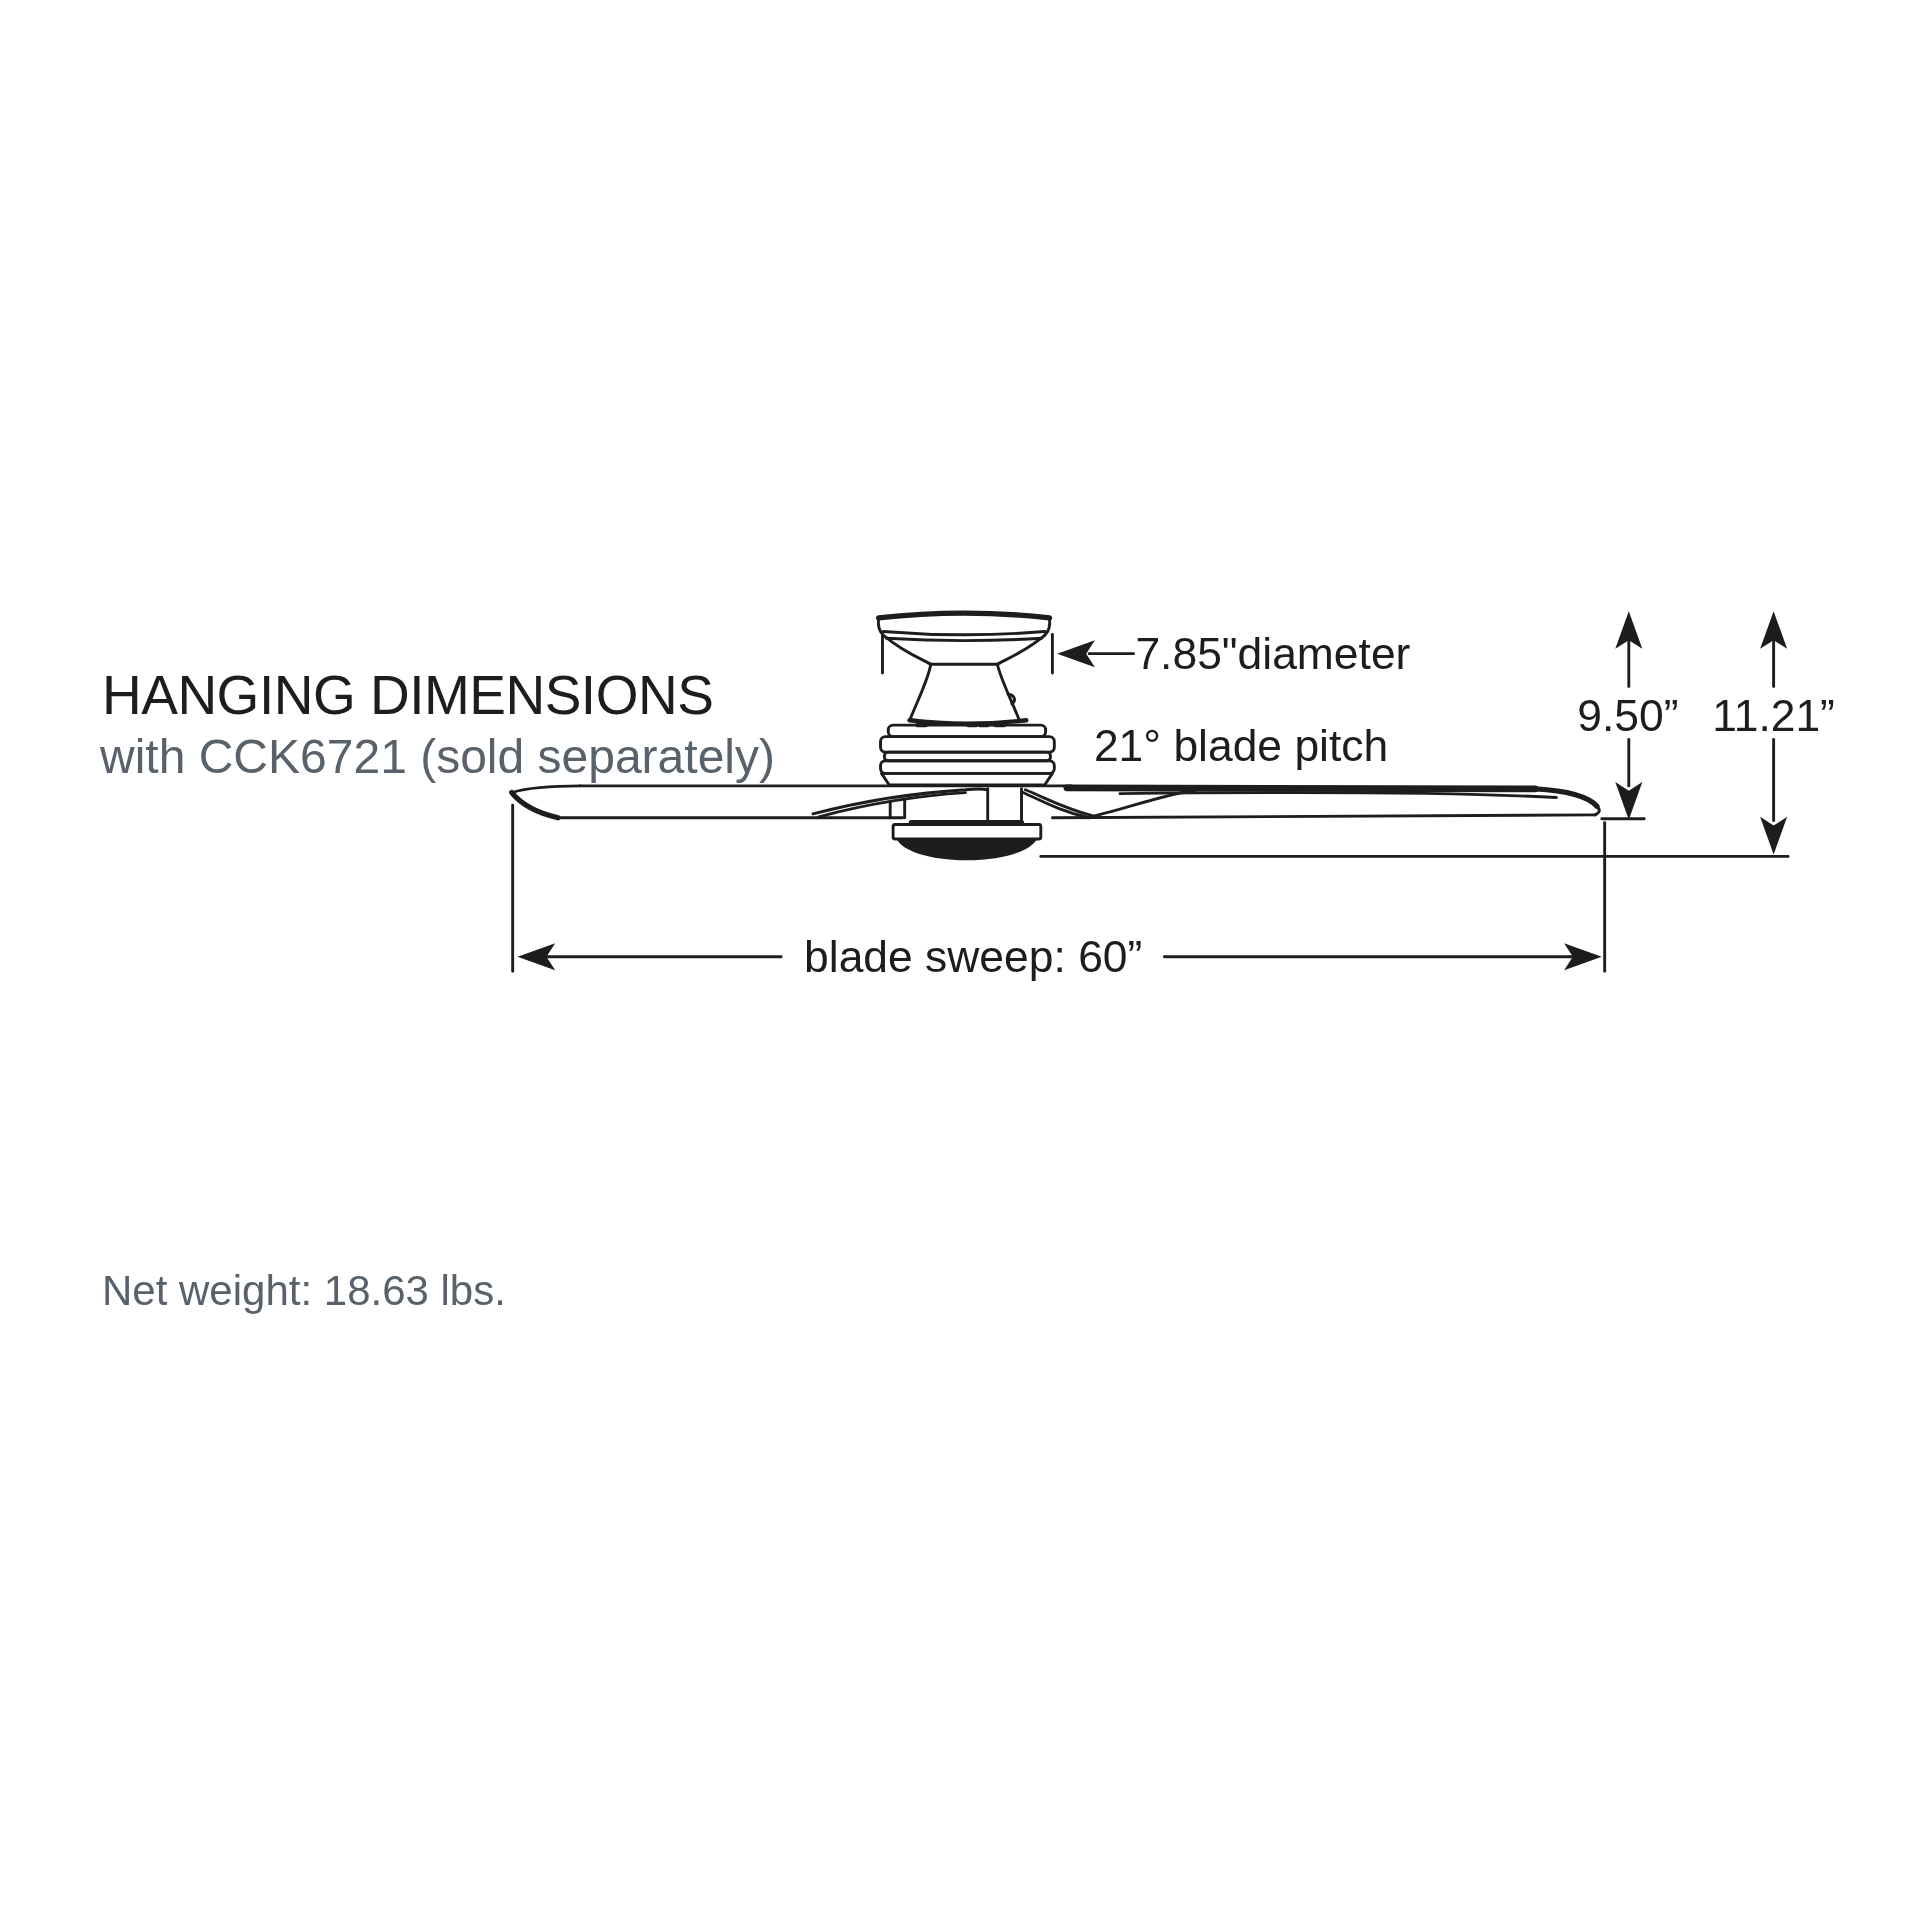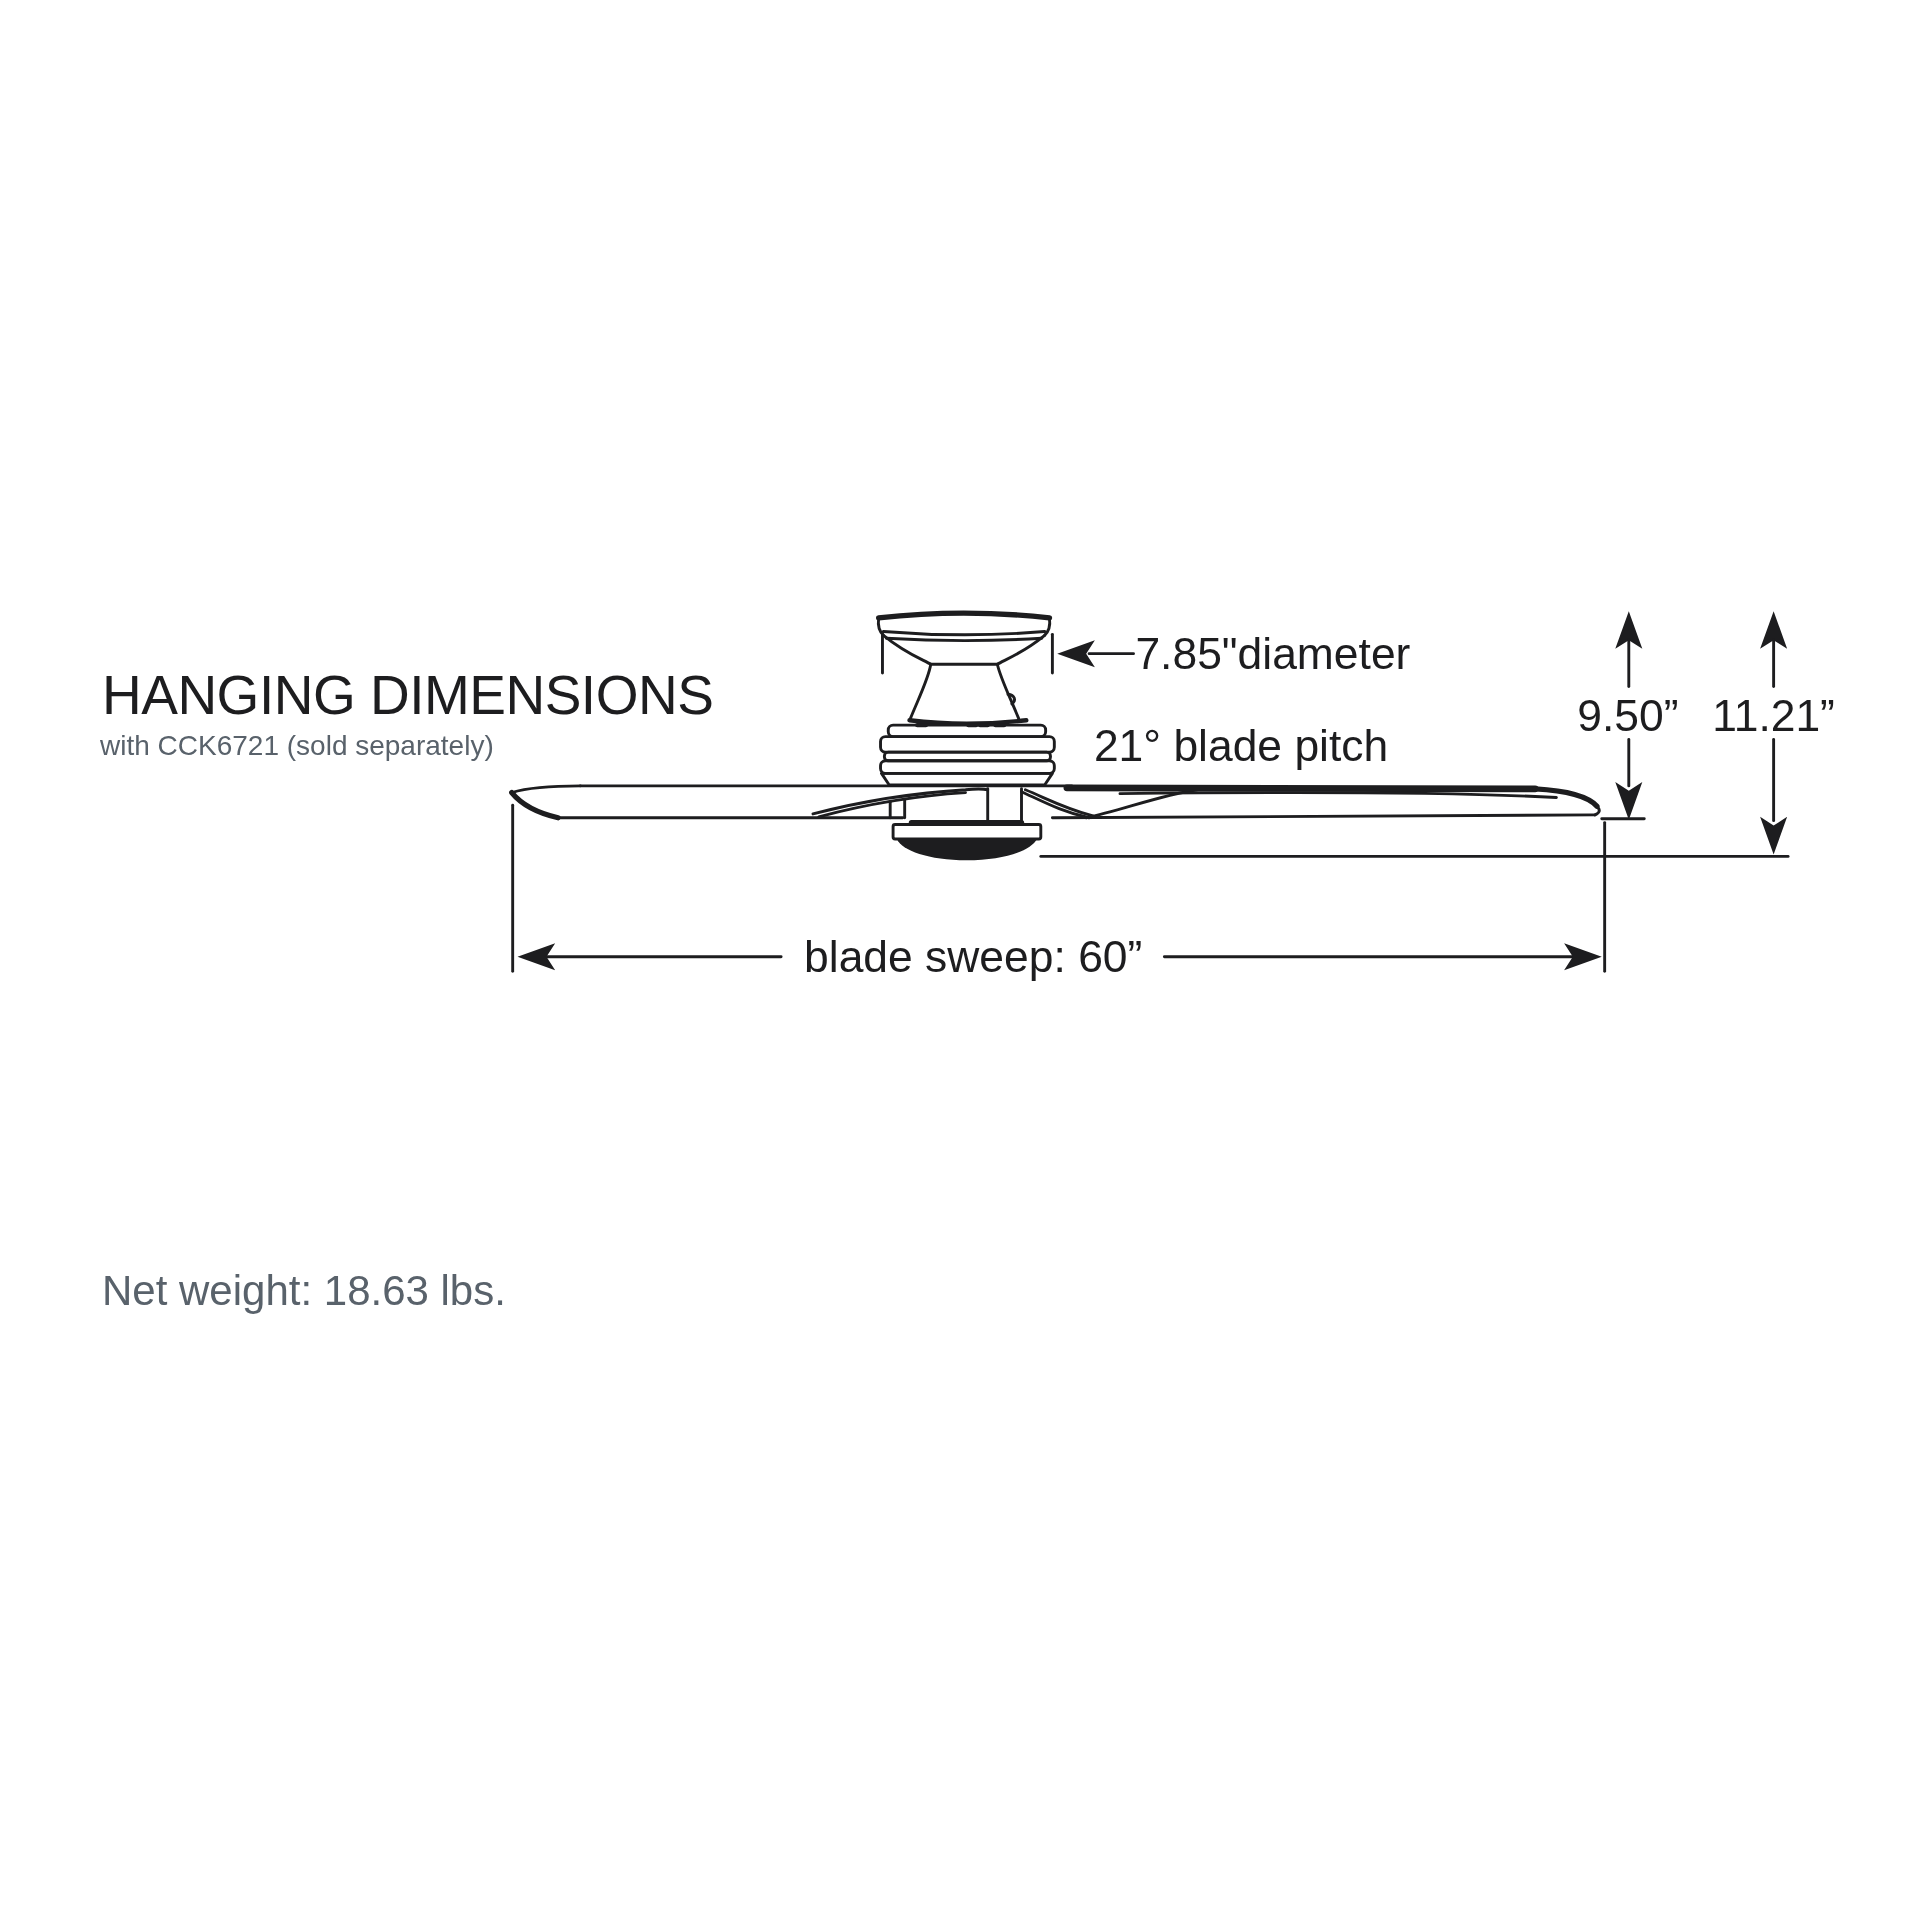--- a/index.html
+++ b/index.html
@@ -5,21 +5,21 @@
   html,body{margin:0;padding:0;background:#ffffff;}
   #canvas{
     position:relative;width:1931px;height:1931px;background:#ffffff;
     font-family:"Liberation Sans",sans-serif;overflow:hidden;
   }
   .title{
     position:absolute;left:102px;top:668px;font-size:55px;line-height:1;
     letter-spacing:-0.5px;color:#1d1d1f;white-space:nowrap;font-weight:400;
   }
   .subtitle{
-    position:absolute;left:100px;top:731px;font-size:28px;line-height:1.1;
+    position:absolute;left:100px;top:731px;font-size:48px;line-height:1.1;
     color:#59626b;white-space:nowrap;
   }
   .netweight{
     position:absolute;left:102px;top:1267px;font-size:42px;
     color:#59626b;white-space:nowrap;
   }
   svg.drawing{position:absolute;left:0;top:0;}
   .ln{fill:none;stroke:#1d1d1f;stroke-width:3;stroke-linecap:round;stroke-linejoin:round;}
   .thick{stroke-width:5.5;}
   .accent{stroke-width:4.5;}

